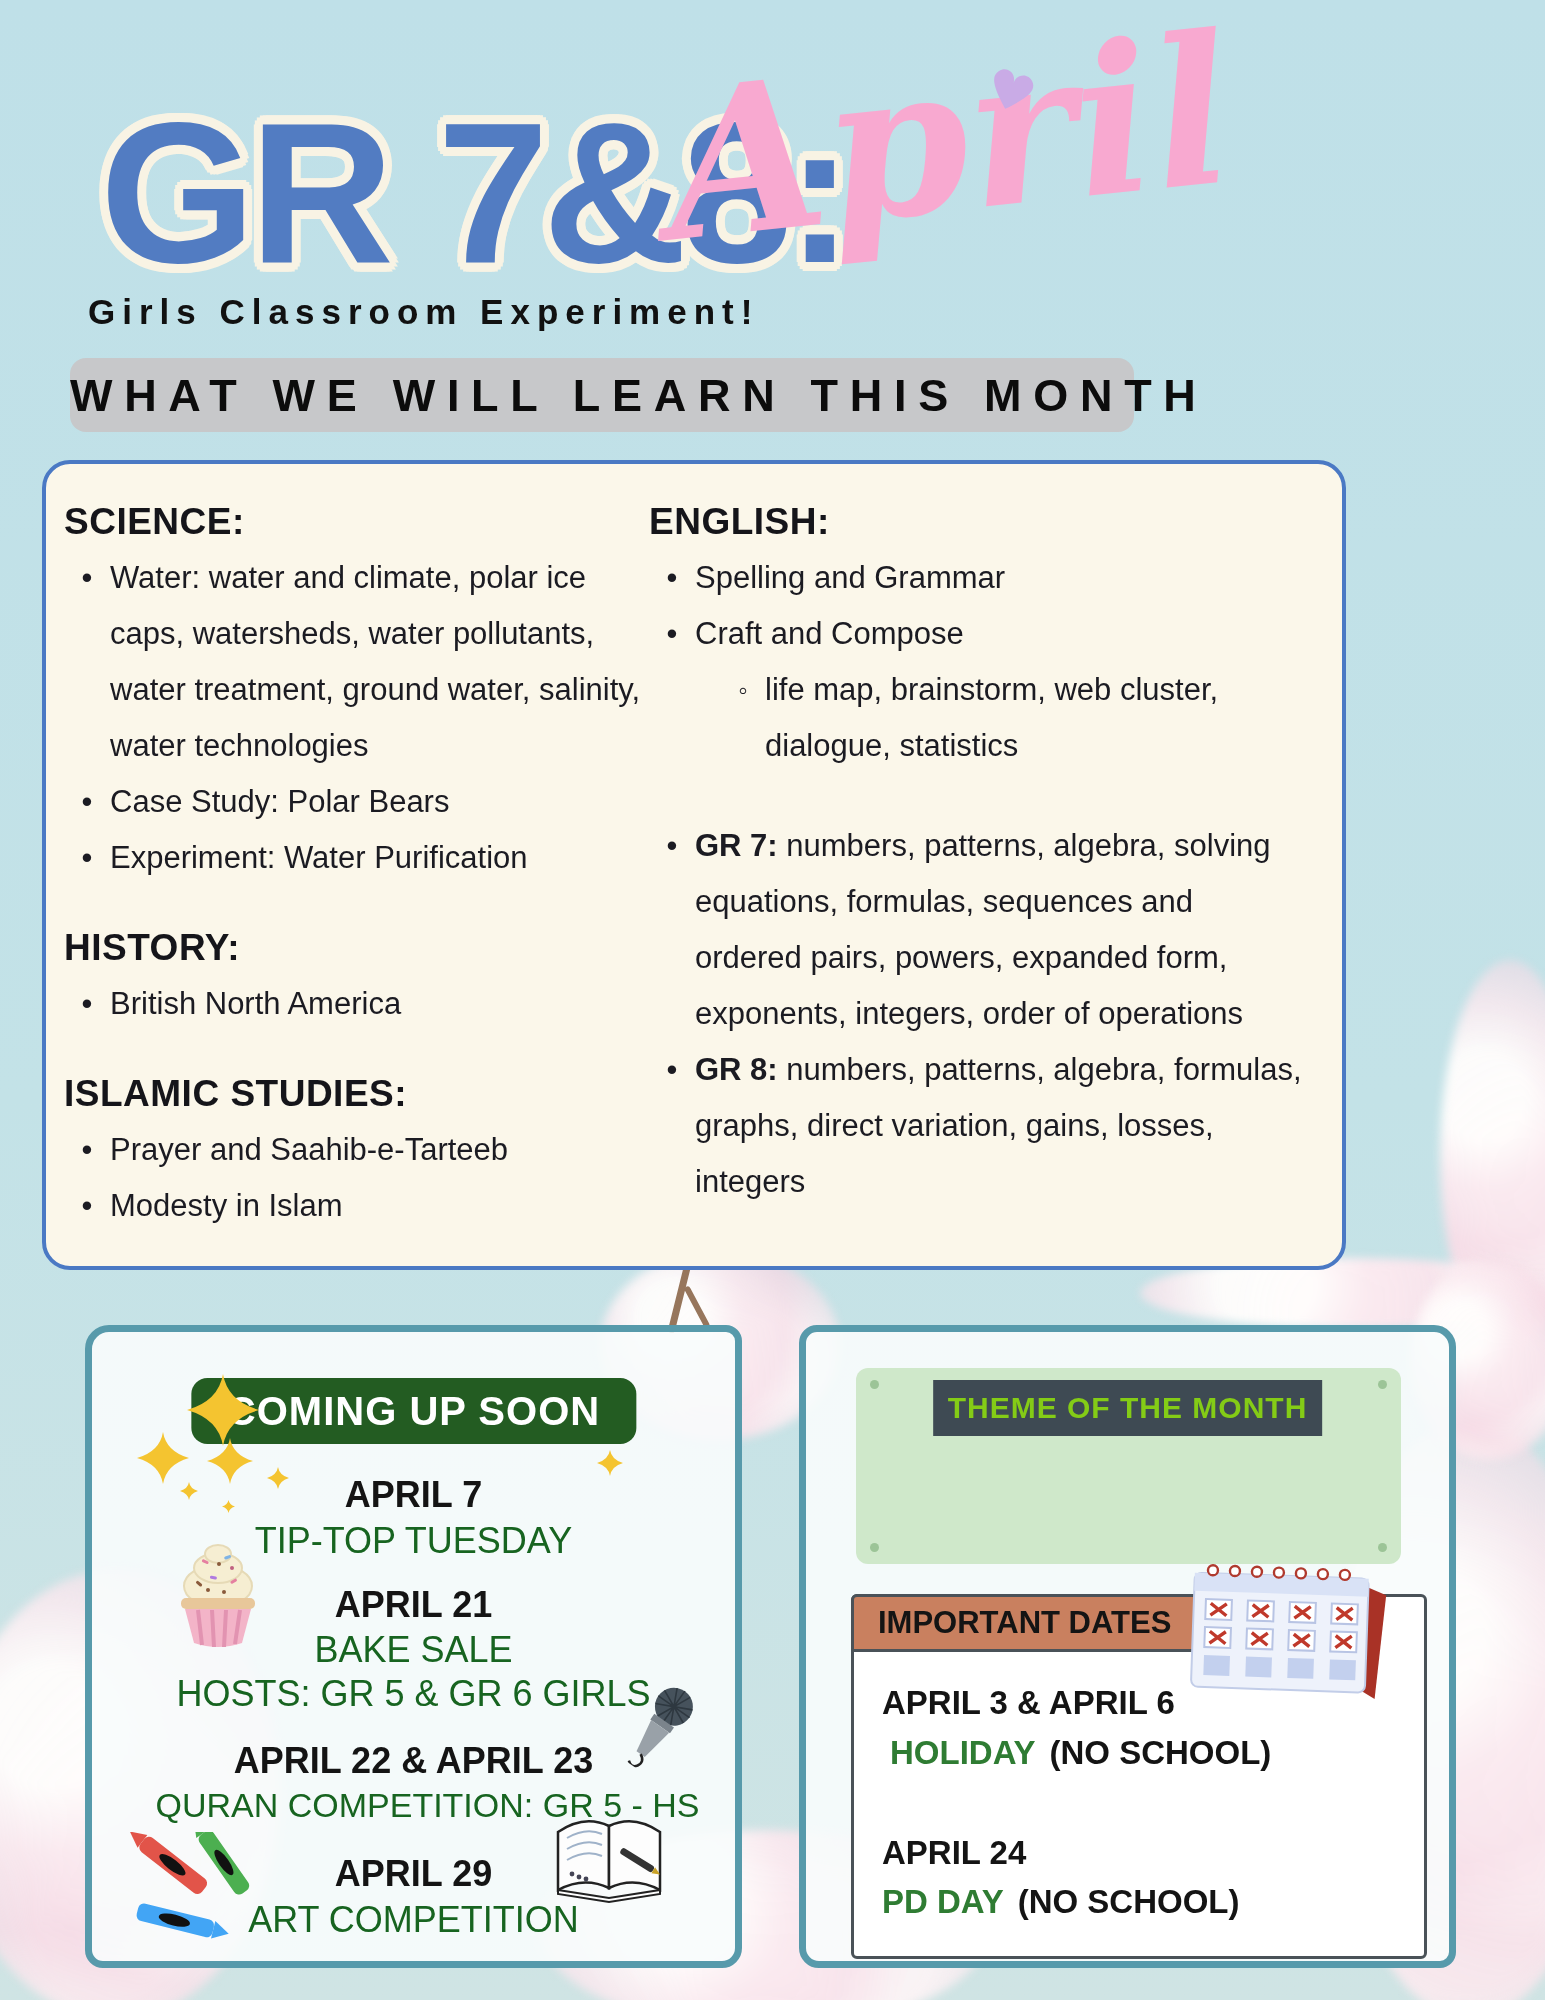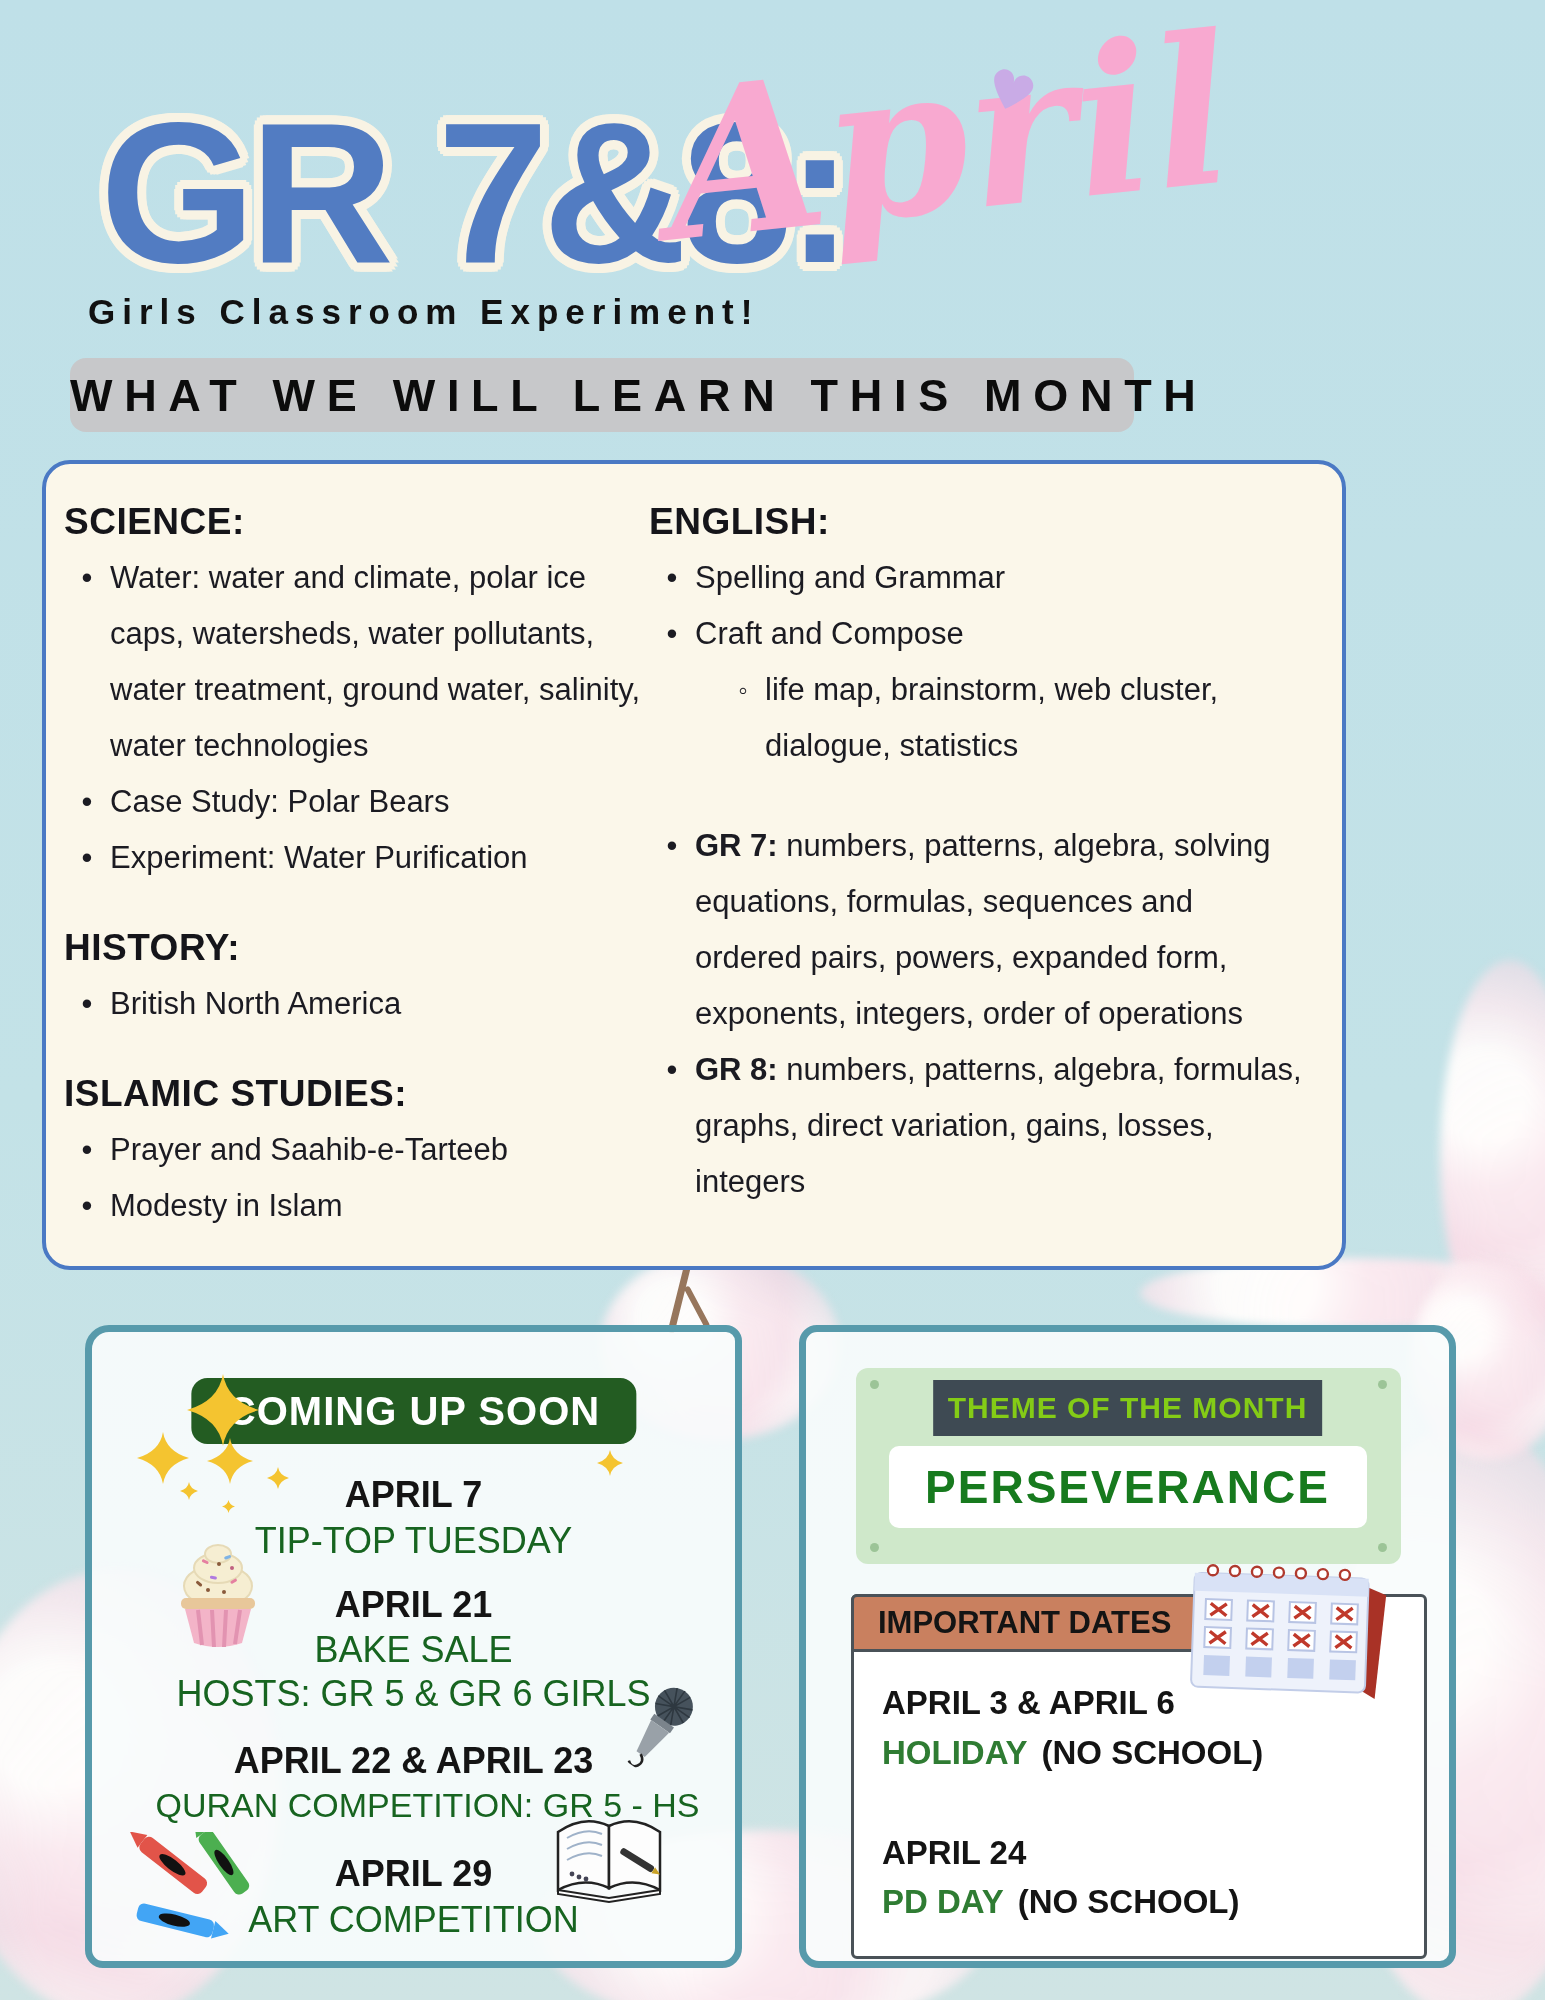--- a/index.html
+++ b/index.html
@@ -283,21 +283,20 @@
   </div>
 
   <div class="card-box box-right">
     <div class="plate">
       <div class="screw" style="left:14px;top:12px;"></div>
       <div class="screw" style="right:14px;top:12px;"></div>
       <div class="screw" style="left:14px;bottom:12px;"></div>
       <div class="screw" style="right:14px;bottom:12px;"></div>
     </div>
     <div class="pill-dark">THEME OF THE MONTH</div>
-    <div class="theme-value">PERSEVERANCE</div>
 
     <div class="dates-card"></div>
     <div class="dates-header">IMPORTANT DATES</div>
 
     <div class="cal">
       <svg width="202" height="140" viewBox="0 0 202 140">
         <path d="M176 26 L196 34 L188 138 L170 128 Z" fill="#a93226"></path>
         <rect x="4" y="18" width="174" height="114" rx="7" fill="#eef2fb" stroke="#c2cde8" stroke-width="2"></rect>
         <rect x="4" y="18" width="174" height="18" fill="#d9e2f6"></rect>
         <g fill="#fff" stroke="#b03a2e" stroke-width="2.4">
@@ -332,21 +331,21 @@
         <g fill="#c3d0ee">
           <rect x="16" y="100" width="26" height="20"></rect>
             <rect x="58" y="100" width="26" height="20"></rect>
             <rect x="100" y="100" width="26" height="20"></rect>
             <rect x="142" y="100" width="26" height="20"></rect>
         </g>
       </svg>
     </div>
 
     <div class="id-date" style="top:352px;">APRIL 3 &amp; APRIL 6</div>
-    <div class="id-line" style="top:402px;">
+    <div class="id-line" style="top:402px;margin-left:8px;">
       <span class="id-label">HOLIDAY</span><span class="id-note">(NO SCHOOL)</span>
     </div>
     <div class="id-date" style="top:502px;">APRIL 24</div>
     <div class="id-line" style="top:551px;">
       <span class="id-label">PD DAY</span><span class="id-note">(NO SCHOOL)</span>
     </div>
   </div>
 
 </div>
 

